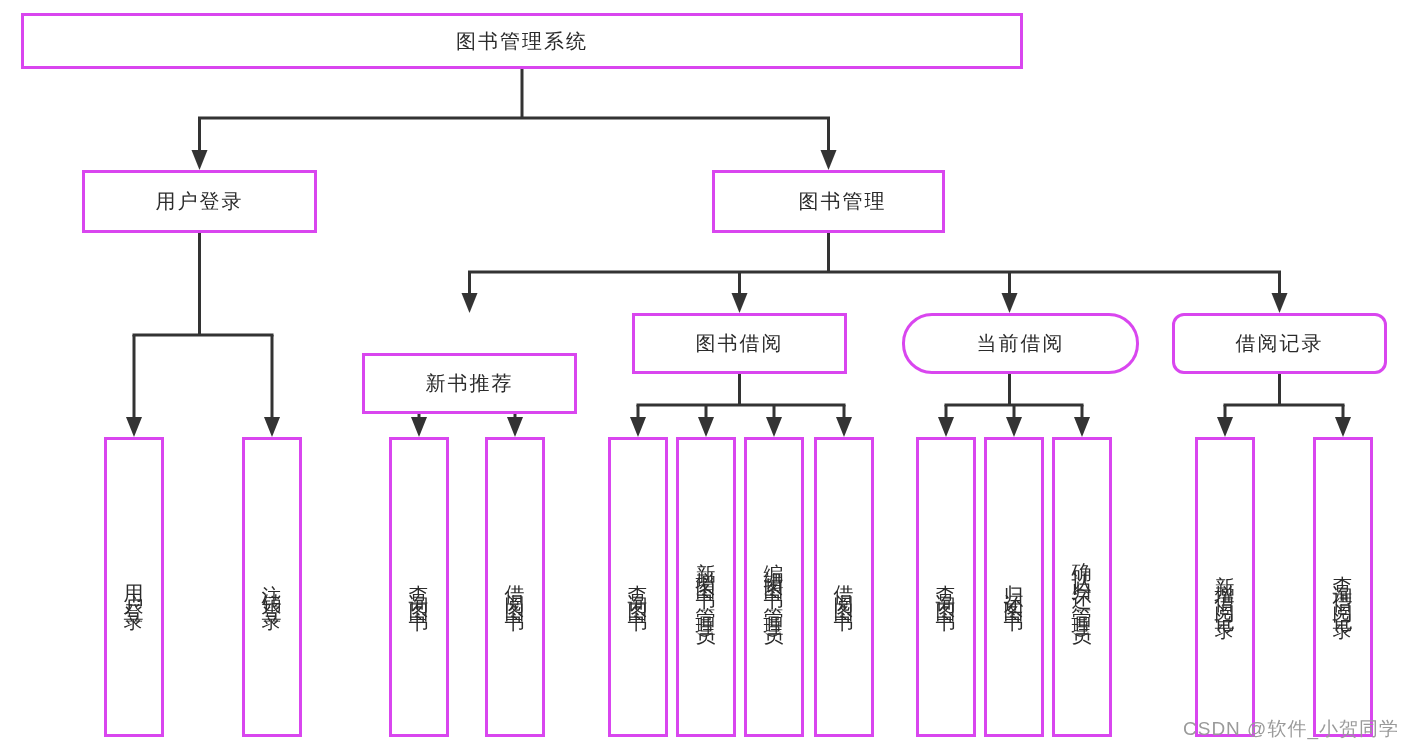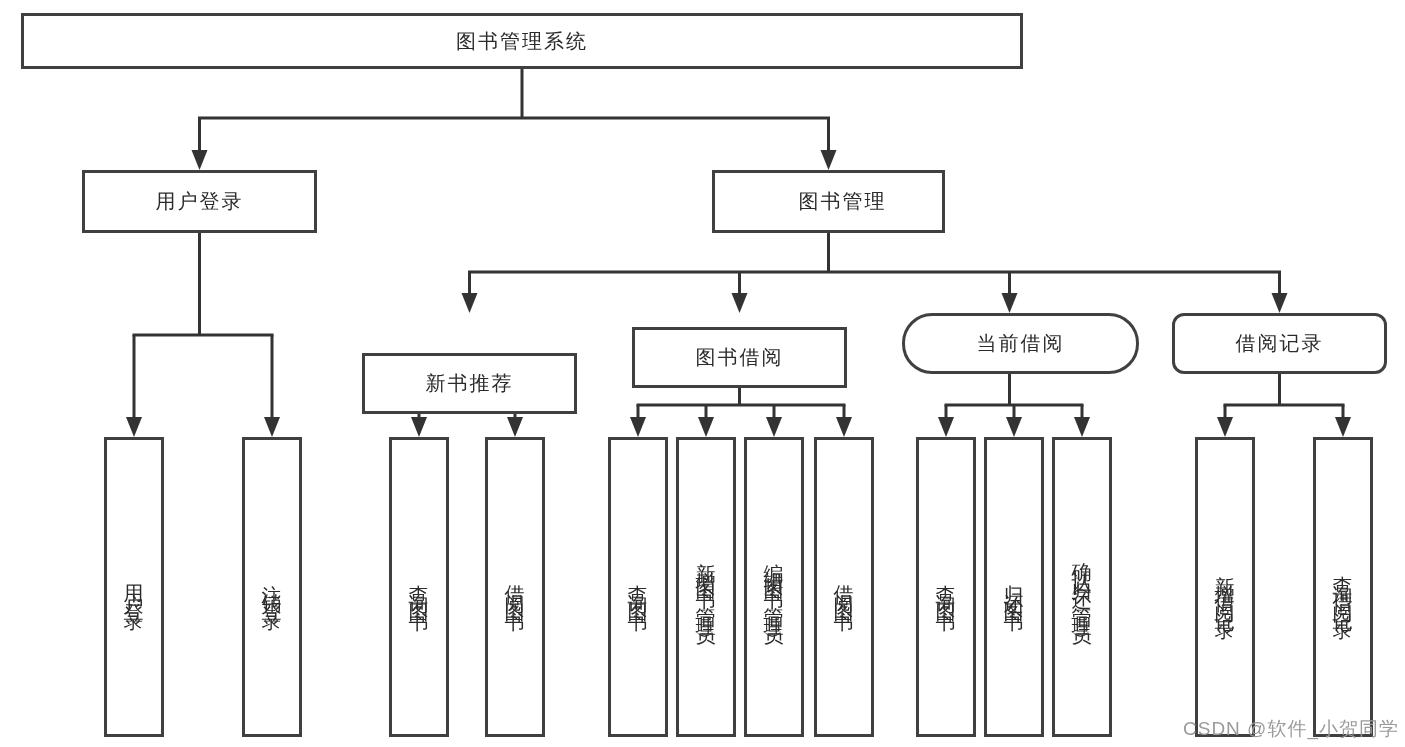--- a/index.html
+++ b/index.html
@@ -11,21 +11,21 @@
     font-family: "Liberation Sans", "DejaVu Sans", sans-serif;
     overflow: hidden;
   }
   #wires { position: absolute; left: 0; top: 0; width: 1405px; height: 747px; }
   #wires line { stroke: #333333; stroke-width: 3; }
   #wires polygon { fill: #333333; }
   .node {
     position: absolute;
     box-sizing: border-box;
     background: #ffffff;
-    border: 3px solid #404040;
+    border: 3px solid #d946ef;
     display: flex;
     align-items: center;
     justify-content: center;
     color: #2b2b2b;
     font-size: 20px;
     letter-spacing: 2px;
   }
   .node.v span {
     writing-mode: vertical-rl;
     letter-spacing: 9px;
@@ -129,21 +129,21 @@
   <div class="node" style="left:82px; top:170px; width:235px; height:63px;">
     <span>用户登录</span>
   </div>
   <div class="node" style="left:712px; top:170px; width:233px; height:63px;padding-left:28px;">
     <span>图书管理</span>
   </div>
 
   <div class="node" style="left:362px; top:313px; width:215px; height:61px;margin-top:40px;">
     <span>新书推荐</span>
   </div>
-  <div class="node" style="left:632px; top:327px; width:215px; height:61px;">
+  <div class="node" style="left:632px; top:313px; width:215px; height:61px;">
     <span>图书借阅</span>
   </div>
   <div class="node" style="left:902px; top:313px; width:237px; height:61px;border-radius:30px;">
     <span>当前借阅</span>
   </div>
   <div class="node" style="left:1172px; top:313px; width:215px; height:61px;border-radius:12px;">
     <span>借阅记录</span>
   </div>
 
   <div class="node v" style="left:104px; top:437px; width:60px; height:300px;">

